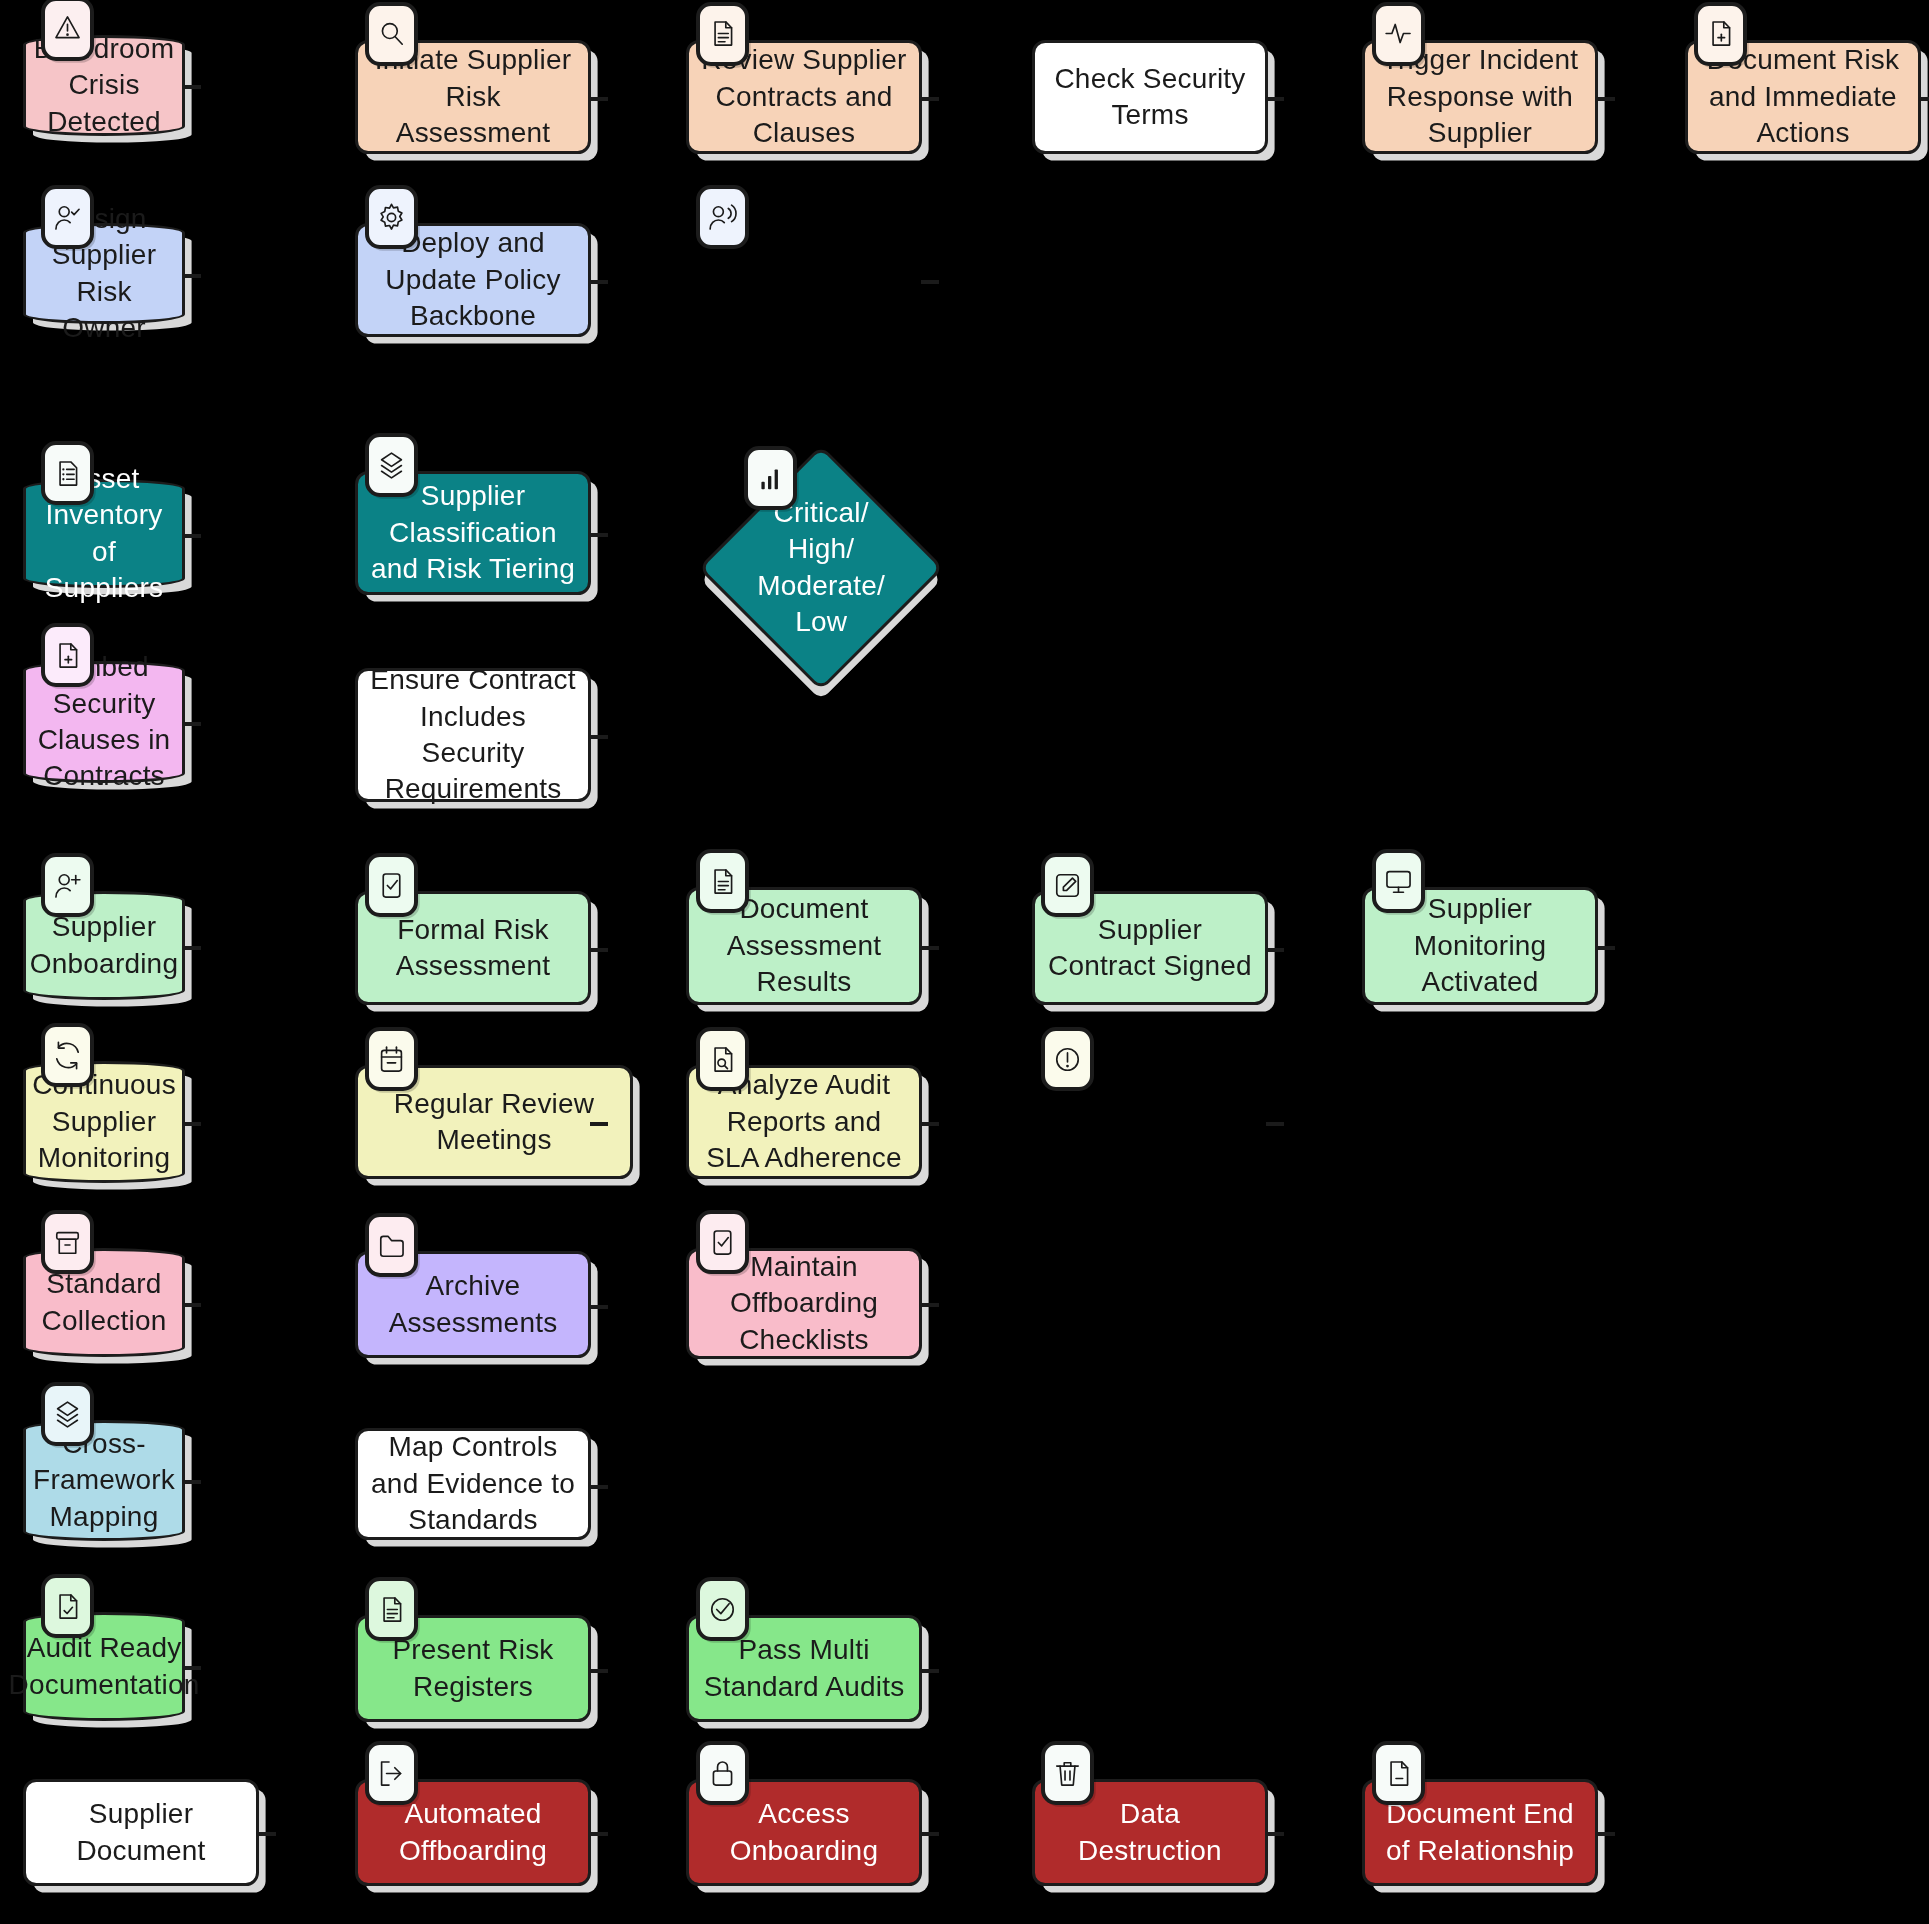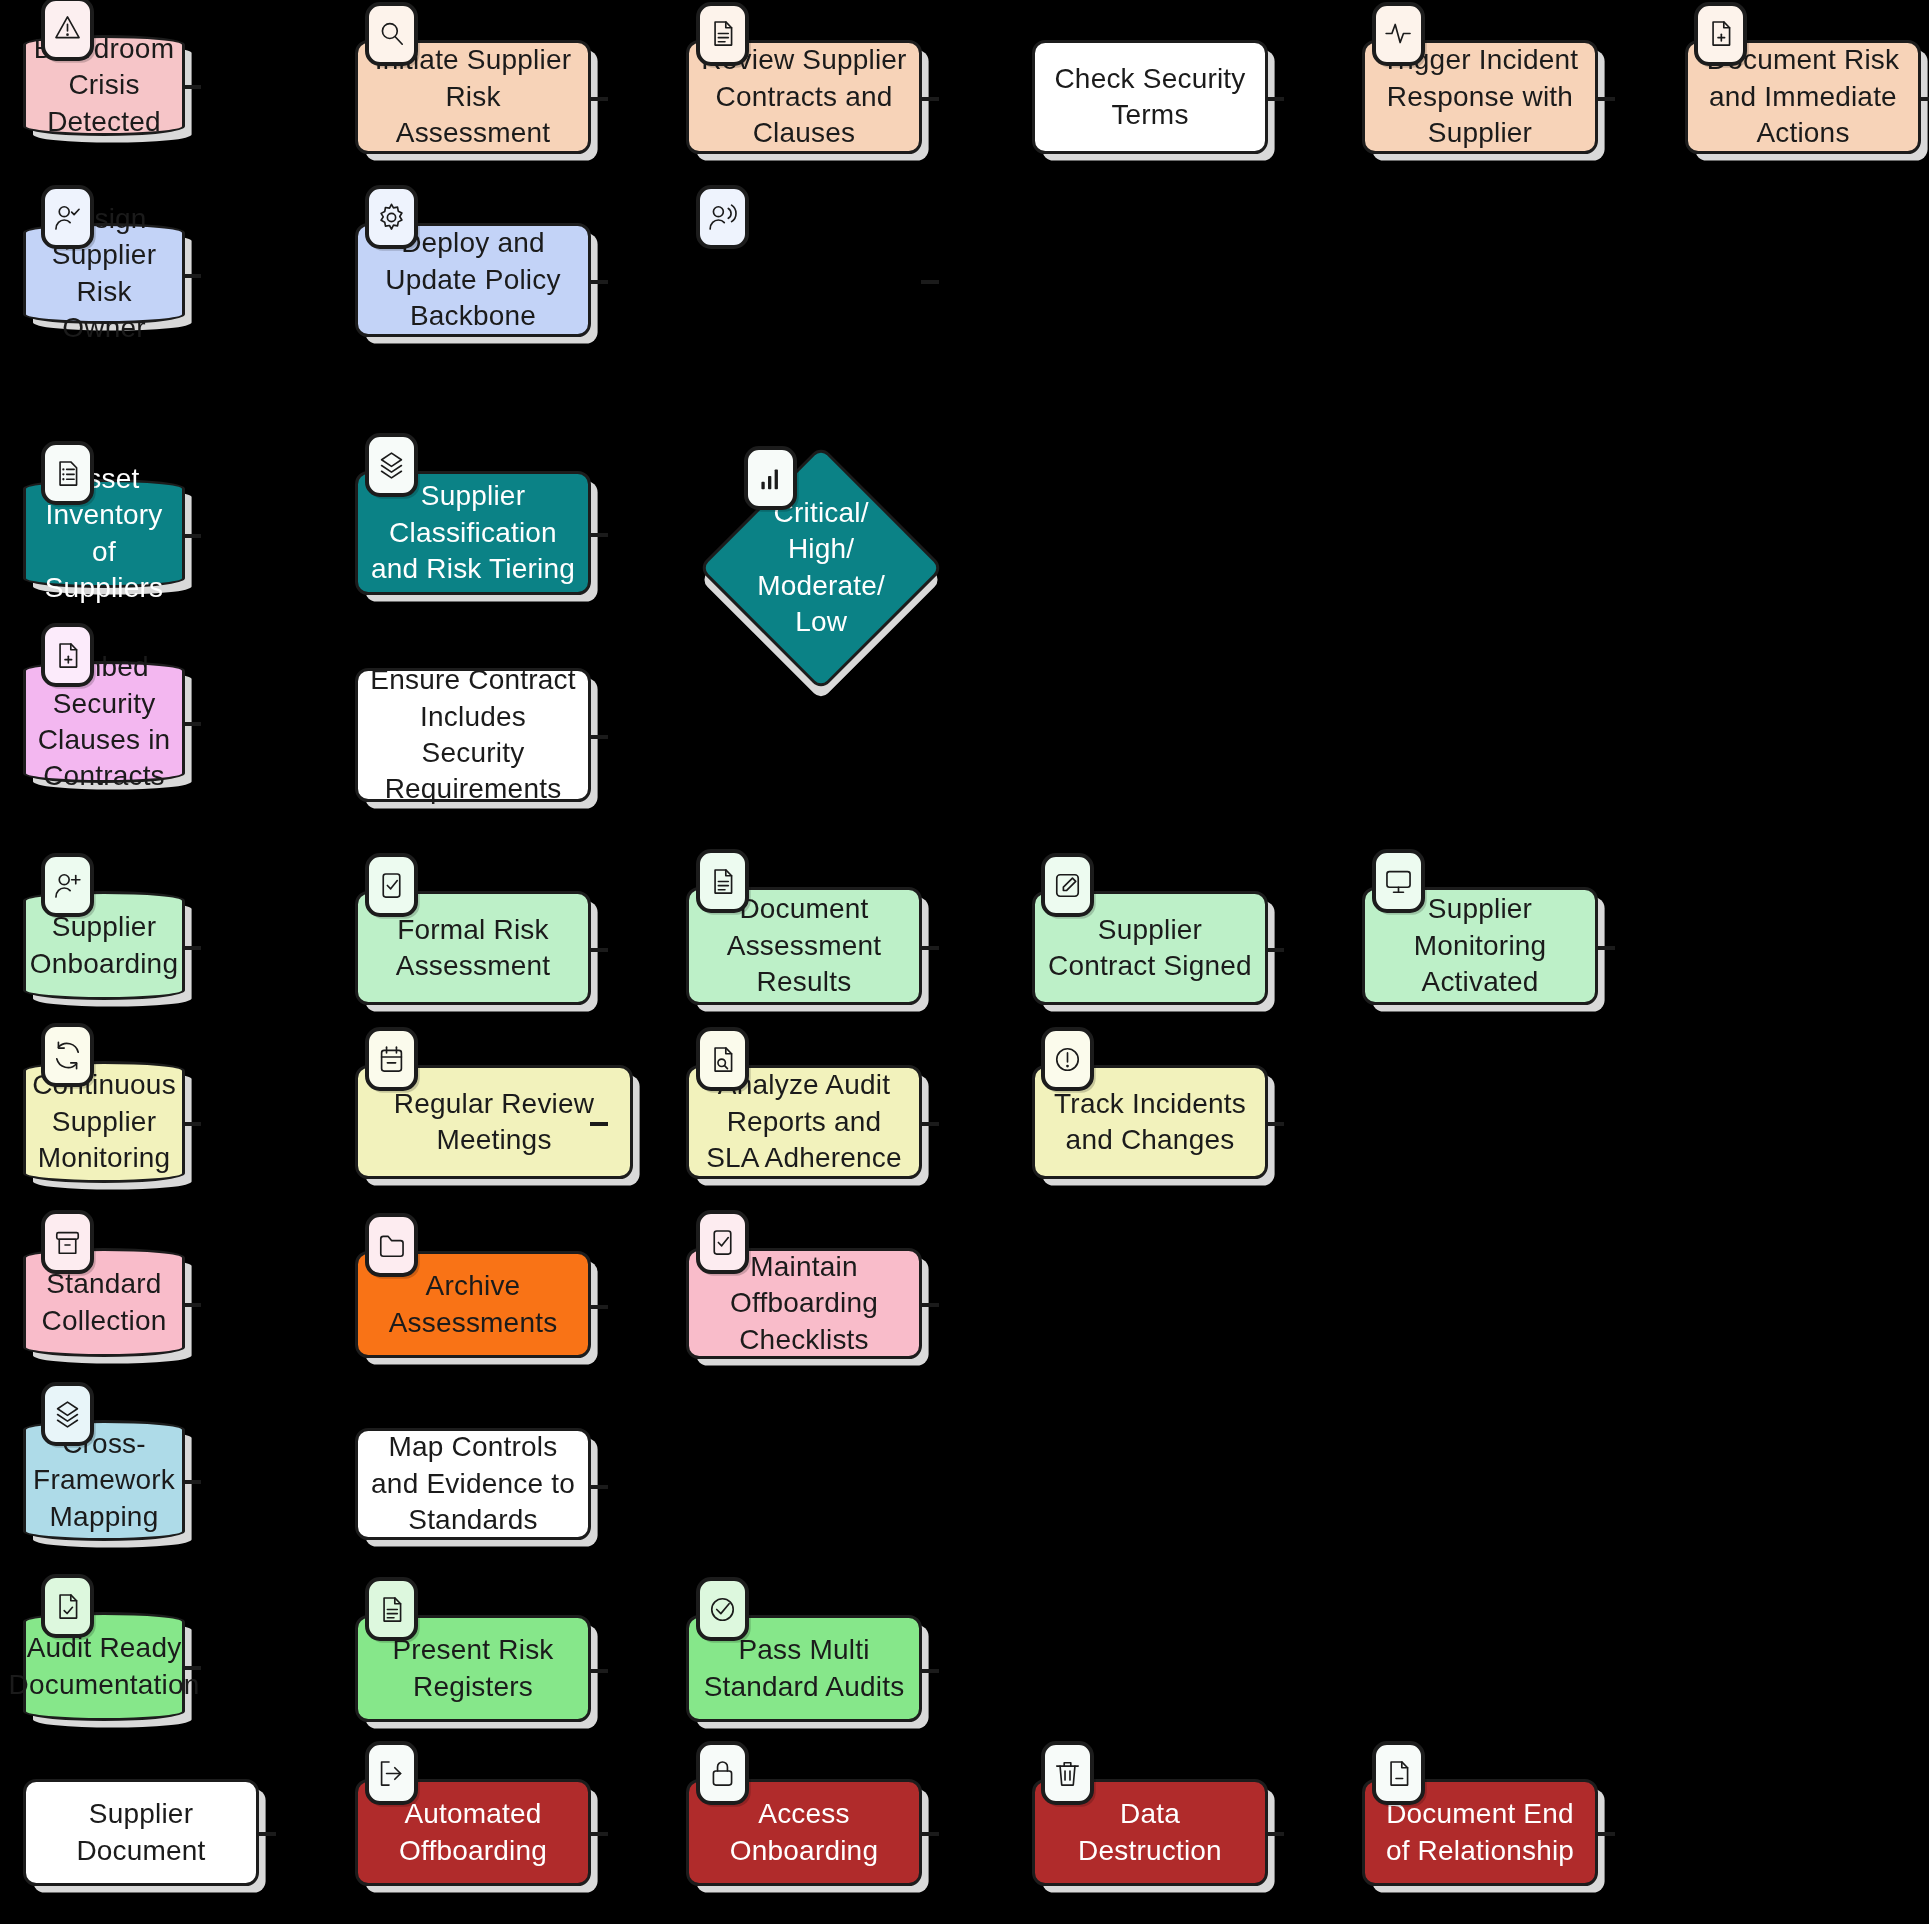--- a/index.html
+++ b/index.html
@@ -353,45 +353,41 @@
     </div>
     <div class="stub" style="left: 921px; top: 1122px; width: 18px;"></div>
     <div class="icon-badge" style="background: rgb(251, 251, 236); left: 696px; top: 1027px;">
       <svg viewBox="0 0 40 40" aria-hidden="true">
         <path d="M11 6 h13 l7 7 v21 h-20 Z"></path>
         <path d="M24 6 v7 h7"></path>
         <circle cx="19" cy="24" r="4.5"></circle>
         <path d="M22.5 27.5 L26 31"></path>
       </svg>
     </div>
-    <div class="node shape-rect" style="left: 1032px; top: 1065px; width: 236px; height: 114px; background: rgb(242, 242, 188);">
-      <span class="label">Track Incidents
-and Changes</span>
-    </div>
     <div class="stub" style="left: 1266px; top: 1122px; width: 18px;"></div>
     <div class="icon-badge" style="background: rgb(251, 251, 236); left: 1041px; top: 1027px;">
       <svg viewBox="0 0 40 40" aria-hidden="true">
         <circle cx="20" cy="20" r="13"></circle>
         <path d="M20 12 v11"></path>
         <circle class="solid" cx="20" cy="28" r="1.7"></circle>
       </svg>
     </div>
     <div class="node shape-stadium" style="left: 23px; top: 1248px; width: 162px; height: 109px; background: rgb(249, 188, 202);">
       <span class="label">Standard
 Collection</span>
     </div>
     <div class="stub" style="left: 183px; top: 1303px; width: 18px;"></div>
     <div class="icon-badge" style="background: rgb(253, 236, 240); left: 41px; top: 1210px;">
       <svg viewBox="0 0 40 40" aria-hidden="true">
         <rect x="7" y="8" width="26" height="8" rx="2"></rect>
         <path d="M10 16 h20 v17 h-20 Z"></path>
         <path d="M17 23 h6"></path>
       </svg>
     </div>
-    <div class="node shape-rect" style="left: 355px; top: 1251px; width: 236px; height: 107px; background: #f97316;">
+    <div class="node shape-rect" style="left: 355px; top: 1251px; width: 236px; height: 107px; background: #c4b5fd;">
       <span class="label">Archive
 Assessments</span>
     </div>
     <div class="stub" style="left: 590px; top: 1305px; width: 18px;"></div>
     <div class="icon-badge" style="background: rgb(253, 236, 240); left: 365px; top: 1213px;">
       <svg viewBox="0 0 40 40" aria-hidden="true">
         <path d="M7 12 a3 3 0 0 1 3 -3 h6 l4 5 h11 a3 3 0 0 1 3 3 v13 a3 3 0 0 1 -3 3 h-21 a3 3 0 0 1 -3 -3 Z"></path>
       </svg>
     </div>
     <div class="node shape-rect" style="left: 686px; top: 1248px; width: 236px; height: 111px; background: rgb(249, 188, 202);">

